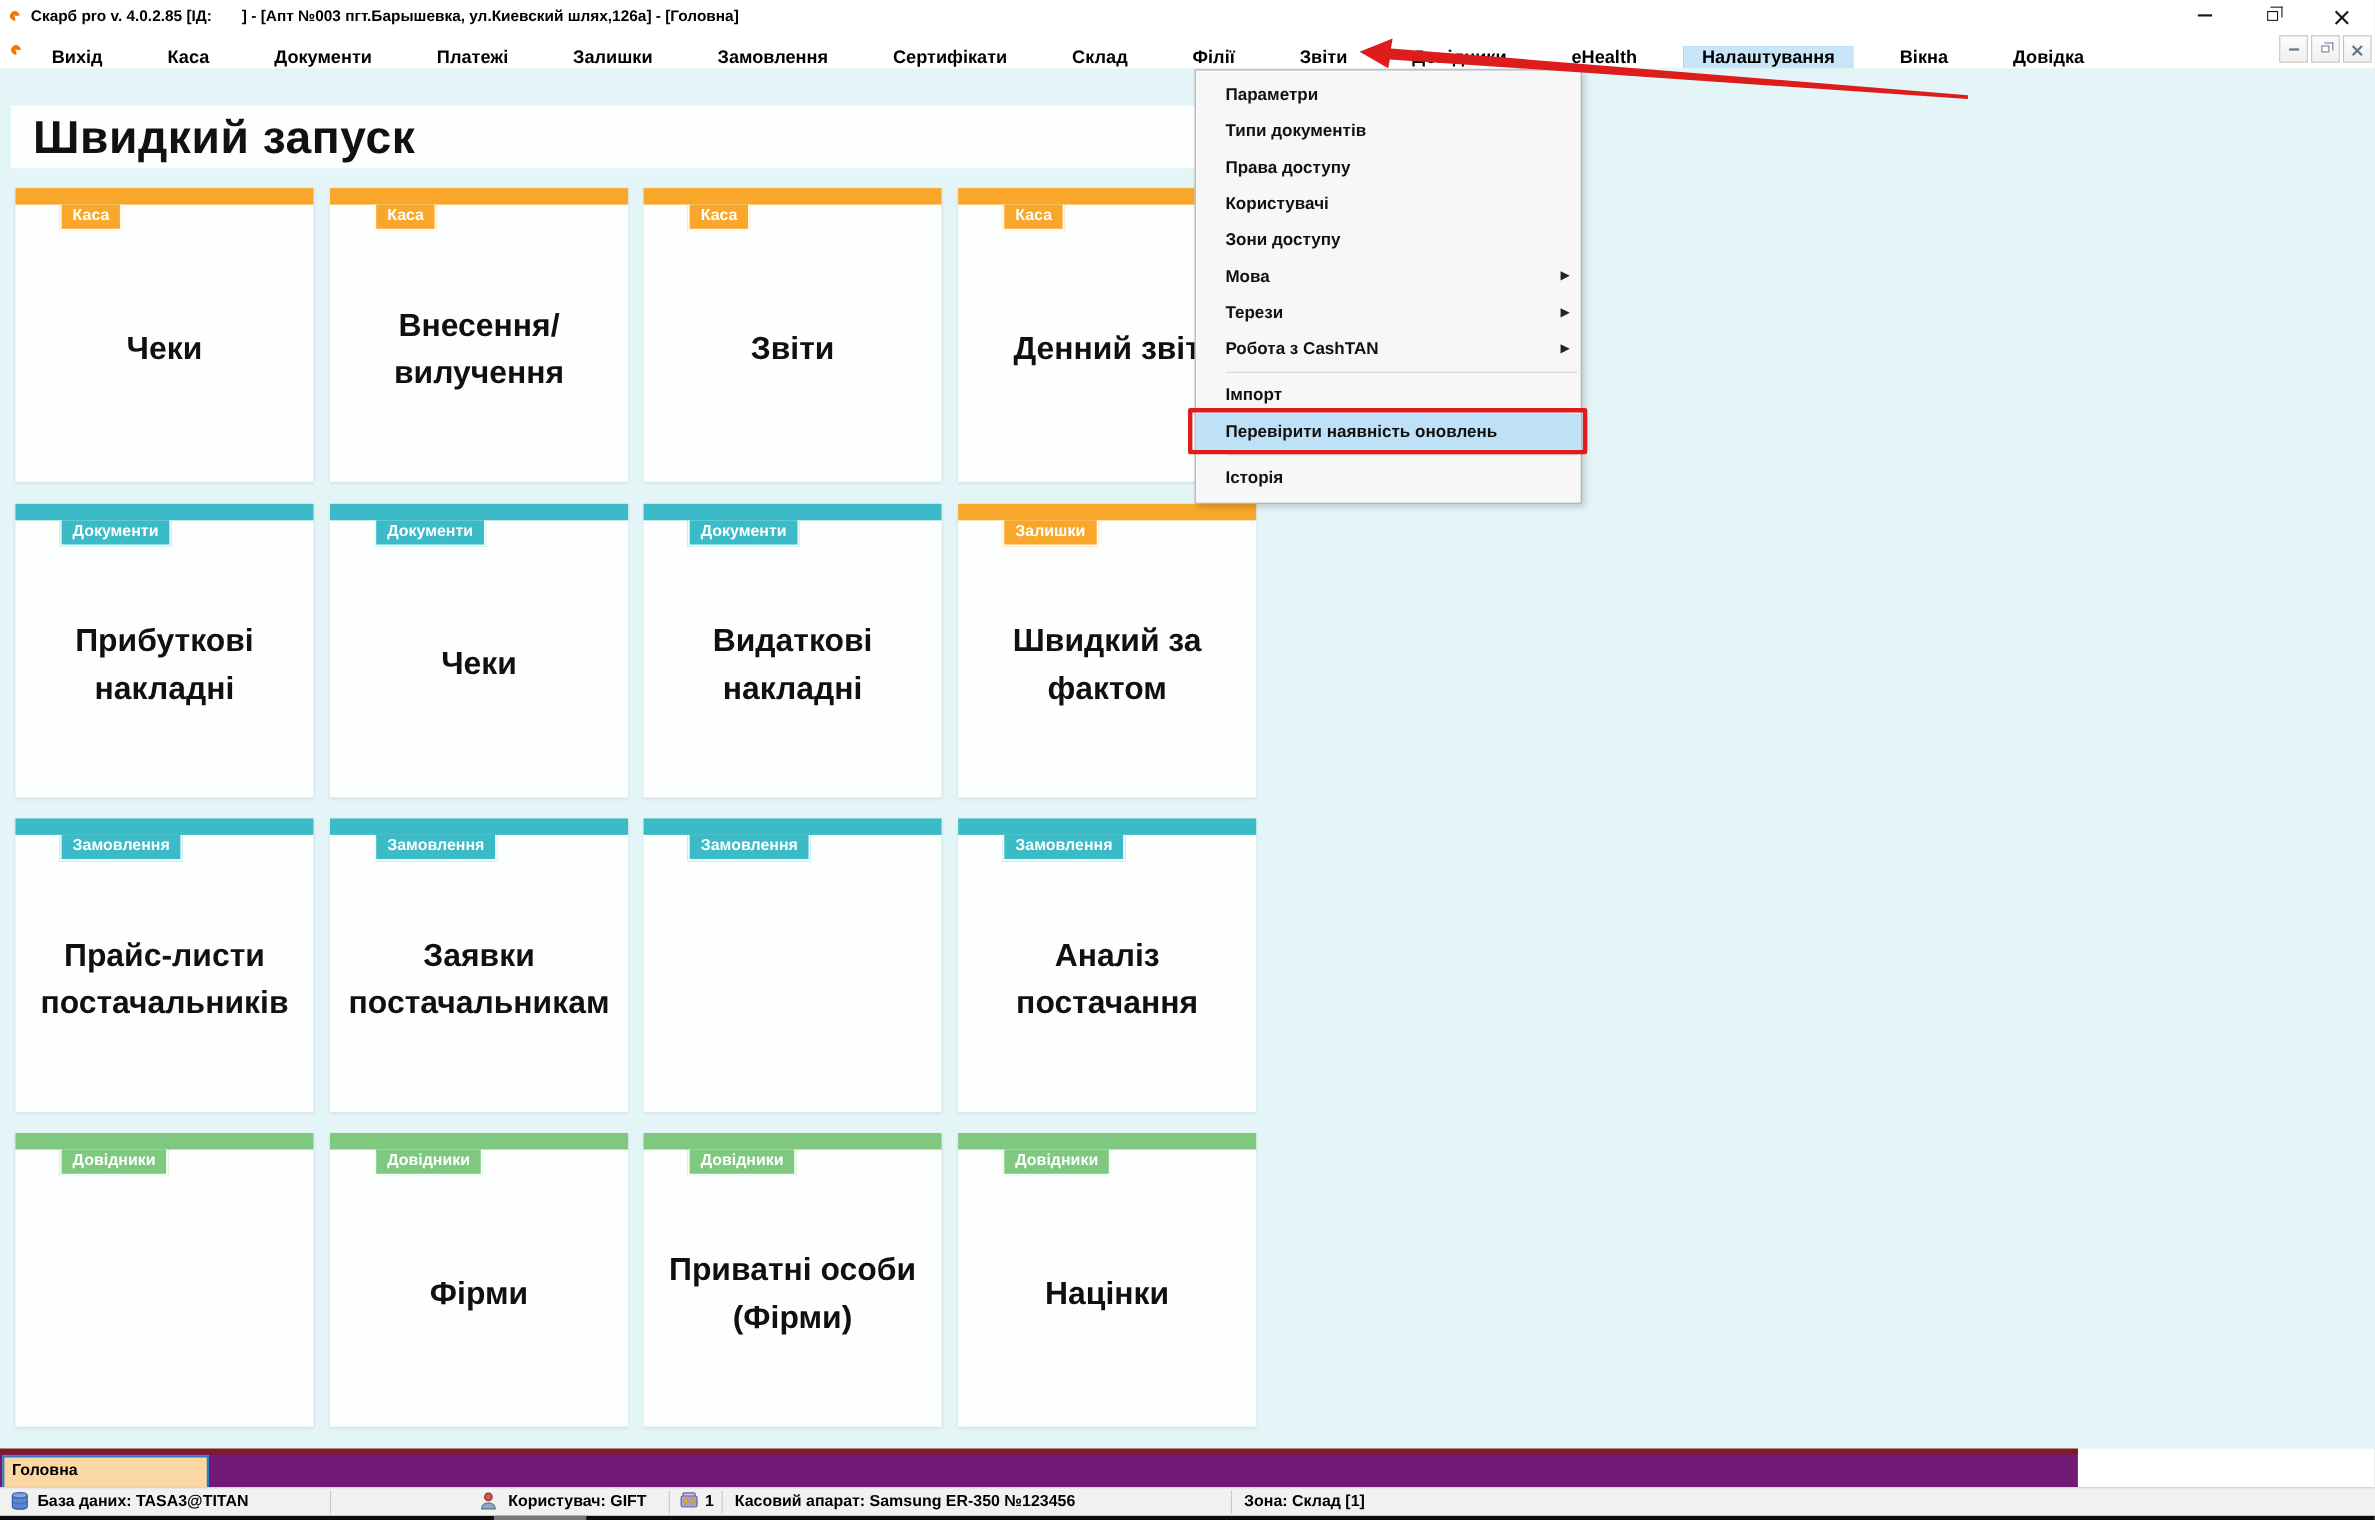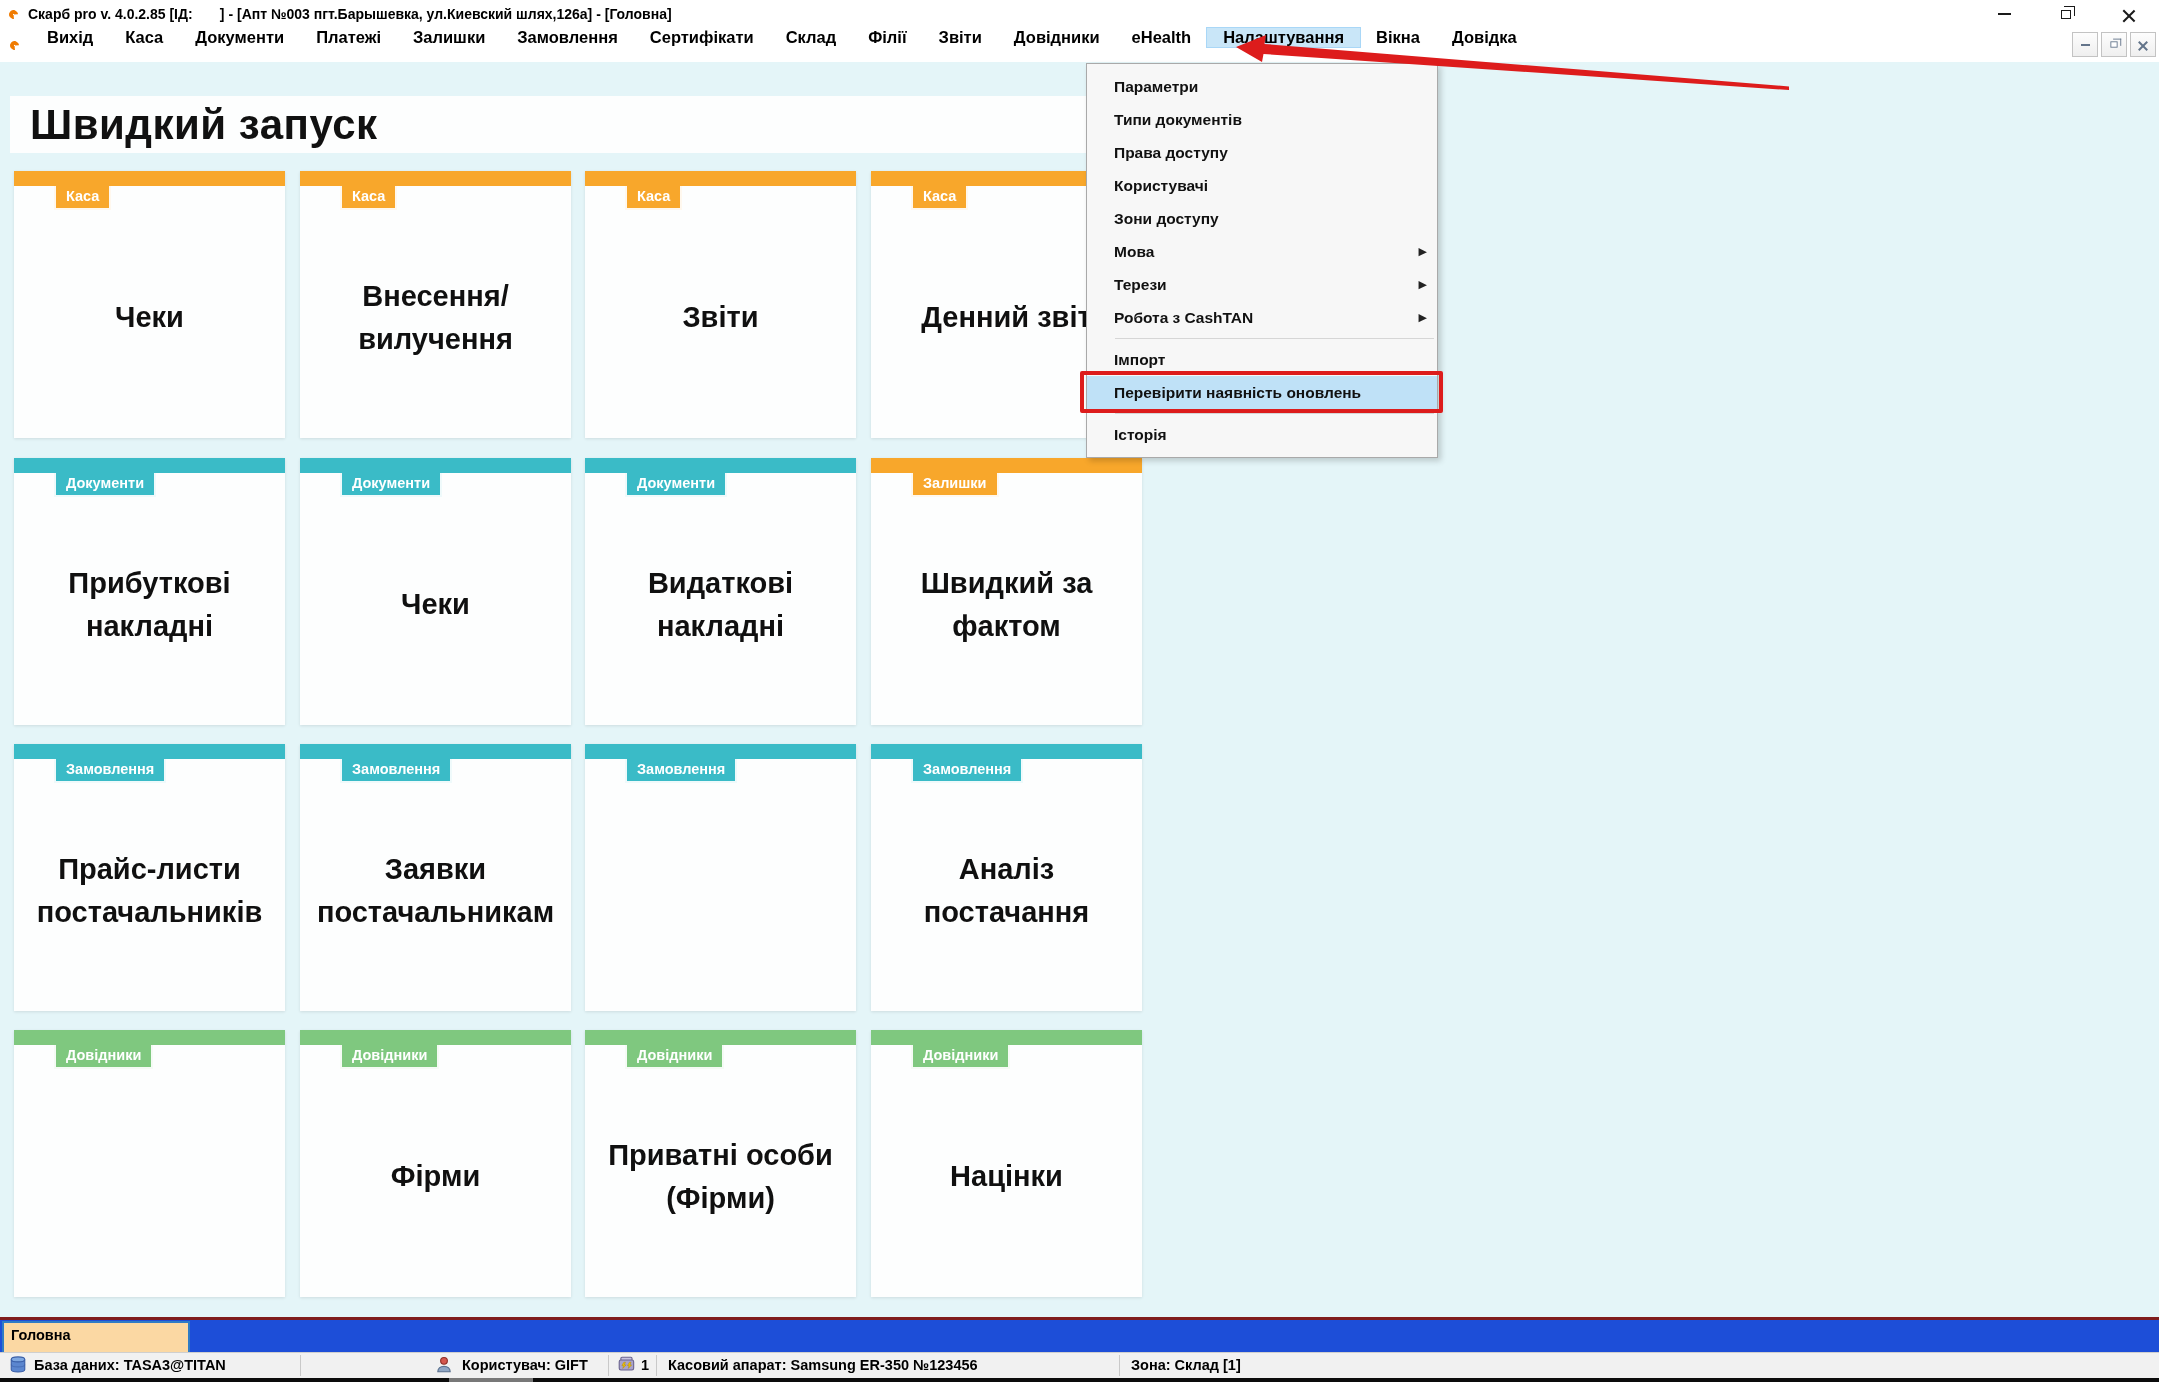--- a/index.html
+++ b/index.html
@@ -17,21 +17,21 @@
   .ic-min { width:13px; height:2px; background:#1a1a1a; }
   .ic-restore { position:relative; width:10px; height:9px; border:1.5px solid #1a1a1a; background:#fff; }
   .ic-restore::before { content:""; position:absolute; left:2px; top:-5px; width:10px; height:9px; border:1.5px solid #1a1a1a; border-bottom:none; border-left:none; }
   .ic-close { position:relative; width:13px; height:13px; }
   .ic-close::before,.ic-close::after { content:""; position:absolute; left:6px; top:0; width:1.6px; height:16px; background:#1a1a1a; }
   .ic-close::before { transform:rotate(45deg); } .ic-close::after { transform:rotate(-45deg); }
 
   
   .menubar { position:absolute; left:0; top:28px; width:2159px; height:34px; background:#ffffff; display:flex; align-items:center; }
   .menubar .logo { margin-left:10px; margin-right:12px; }
-  #menubar-items { display:flex; height:100%; align-items:flex-start; }
+  #menubar-items { display:flex; height:100%; align-items:flex-end;gap:27px; }
   .menu-item { display:flex; align-items:center; padding:0 16px; font-size:16.5px; color:#000; cursor:default; }
   .menu-item.active { background:#c9e6f8; outline:1px solid #a9d7f7; }
   .mdi-controls { position:absolute; right:3px; top:4px; display:flex; gap:3px; }
   .mdi-btn { width:26px; height:25px; border:1px solid #c3c3c3; background:linear-gradient(#fdfdfd,#efefef); display:flex; align-items:center; justify-content:center; }
   .mdi-btn .ic-min { width:9px; height:2px; background:#63748a; }
   .mdi-btn .ic-restore { width:8px; height:7px; border-color:#63748a; transform:scale(.9); }
   .mdi-btn .ic-restore::before { width:8px; height:7px; border-color:#63748a; left:2px; top:-4px; }
   .mdi-btn .ic-close { width:10px; height:10px; }
   .mdi-btn .ic-close::before,.mdi-btn .ic-close::after { left:4px; width:2px; height:12px; background:#63748a; }
 
@@ -56,21 +56,21 @@
   .dd-item.highlighted { background:#bfe1f7; }
   .dd-arrow { position:absolute; right:10px; top:0; font-size:11px; color:#222; }
   .dd-sep { position:relative; height:9px; }
   .dd-sep::after { content:""; position:absolute; left:28px; right:3px; top:4px; border-top:1px solid #d6d6d6; }
 
   
   .red-box { position:absolute; left:1080px; top:371px; width:363px; height:42px; border:4px solid #dd1c1c; border-radius:2px; z-index:40; }
   #annot-svg { position:absolute; left:0; top:0; z-index:50; pointer-events:none; }
 
   
-  .tabstrip { position:absolute; left:0; top:1317px; width:2159px; height:35px; background:#1d4ed8; border-top:3px solid #7f1d1d; }
+  .tabstrip { position:absolute; left:0; top:1317px; width:1889px; height:35px; background:#701a75; border-top:5px solid #7f1d1d; }
   .tab-main { position:absolute; left:2px; top:1px; width:188px; height:33px; background:#fbd8a3; border:2px solid #2f7bc5;
               font-size:14.5px; color:#000; padding:4px 0 0 7px; }
   .statusbar { position:absolute; left:0; top:1352px; width:2159px; height:26px; background:#f1f1f1; border-top:1px solid #cfcfcf; font-size:14.5px; color:#000; }
   .sb-text { position:absolute; top:4px; white-space:nowrap; }
   .sb-sep { position:absolute; top:2px; bottom:2px; width:1px; background:#c9c9c9; }
   .sb-icon { position:absolute; top:3px; }
   .bottom-strip { position:absolute; left:0; top:1378px; width:2159px; height:4px; background:#0c0c0c; }
   .taskbar-fragment { position:absolute; left:449px; top:0; width:84px; height:4px; background:#787878; }
 </style>
 </head>

